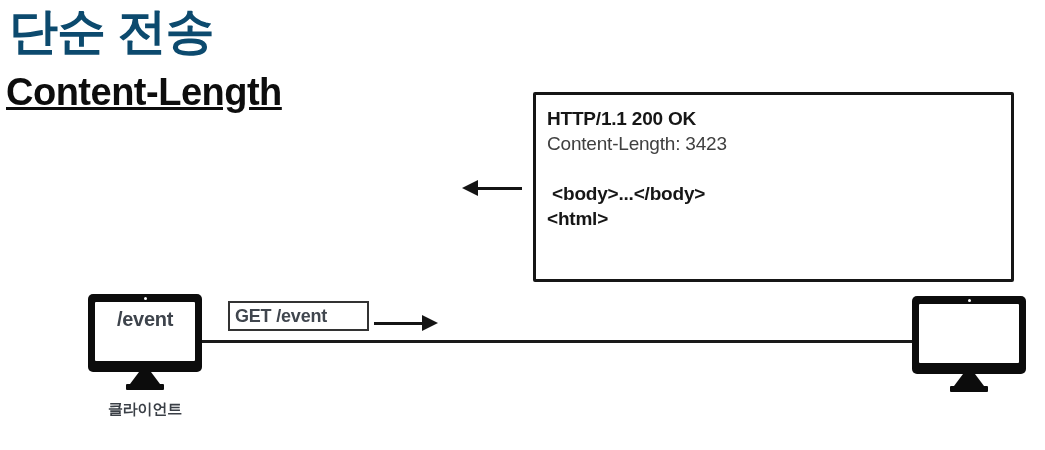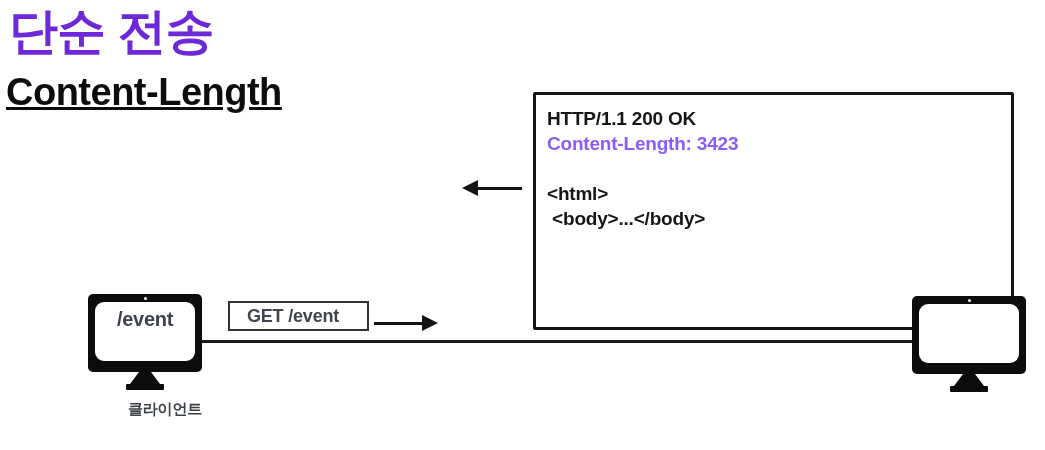--- a/index.html
+++ b/index.html
@@ -10,43 +10,43 @@
     background:#ffffff;
     overflow:hidden;
     font-family:"Liberation Sans", sans-serif;
     color:#111;
   }
 
   
   .title {
     position:absolute; left:9px; top:2px;
     font-size:49px; font-weight:800; letter-spacing:-1px;
-    color:#6d28d9; line-height:1.2;
+    color:#0c4a6e; line-height:1.2;
   }
   .subtitle {
     position:absolute; left:6px; top:71px;
     font-size:38px; font-weight:800; letter-spacing:-0.5px;
     color:#0d0d0d;
     text-decoration:underline;
   }
 
   
   .resp-box {
     position:absolute; left:533px; top:92px;
-    width:481px; height:238px;
+    width:481px; height:190px;
     border:3px solid #161616; border-radius:2px;
     padding:11px 10px 8px 11px;
     font-size:19px; line-height:25px; letter-spacing:-0.2px;
     font-weight:600; color:#1c1c1c;
     background:#fff;
   }
   .resp-line { white-space:pre; }
   .resp-line.status { color:#161616; font-weight:700; }
   .resp-line.ctype  { color:#2d2d2d; font-weight:600; }
-  .resp-line.clen   { color:#8b5cf6; font-weight:700; }
+  .resp-line.clen   { color:#404040; font-weight:400; }
   .resp-line.blank  { height:25px; }
   .resp-line.body   { color:#161616; font-weight:700; }
 
   
   .arrow { position:absolute; height:16px; }
   .arrow .shaft {
     position:absolute; top:6.5px; height:3px; background:#141414;
   }
   .arrow .head-left {
     position:absolute; left:0; top:0;
@@ -70,76 +70,76 @@
     position:absolute; left:201px; top:340px;
     width:713px; height:3px; background:#1a1a1a;
   }
 
   
   .req-box {
     position:absolute; left:228px; top:301px;
     width:141px; height:30px;
     border:2px solid #333; background:#fff;
     font-size:18px; font-weight:800; color:#40464e;
-    line-height:26px; padding-left:17px; letter-spacing:-0.2px;
+    line-height:26px; padding-left:5px; letter-spacing:-0.2px;
   }
 
   
   .monitor { position:absolute; width:114px; }
   .monitor .frame {
     position:relative; width:114px; height:78px;
     background:#0c0c0c; border-radius:5px;
   }
   .monitor .camera {
     position:absolute; left:50%; top:3px; margin-left:-1.5px;
     width:3px; height:3px; border-radius:50%; background:#fff;
   }
   .monitor .screen {
     position:absolute; left:7px; right:7px; top:8px; bottom:11px;
-    background:#fff; border-radius:9px;
+    background:#fff; border-radius:1px;
     text-align:center;
   }
   .monitor .screen-label {
     display:inline-block; margin-top:6px;
     font-size:20px; font-weight:700; color:#3e444c; letter-spacing:-0.3px;
   }
   .monitor .stand {
     position:relative; margin:0 auto;
     width:30px; height:12px; background:#0c0c0c;
     clip-path:polygon(30% 0%, 70% 0%, 100% 100%, 0% 100%);
   }
   .monitor .base {
     position:relative; margin:0 auto;
     width:38px; height:6px; background:#0c0c0c; border-radius:1px;
   }
   .monitor-client { left:88px; top:294px; }
   .monitor-server { left:912px; top:296px; }
 
   
   .caption {
-    position:absolute; width:114px; text-align:right;
+    position:absolute; width:114px; text-align:center;
     font-size:15px; font-weight:700; color:#3a3f46; letter-spacing:-0.2px;
   }
   .caption-client { left:88px; top:400px; }
   .caption-server { left:912px; top:419px; }
 </style>
 </head>
 <body>
 
 <div class="slide">
 
   <div class="title">단순 전송</div>
   <div class="subtitle">Content-Length</div>
 
   <div class="resp-box">
     <div class="resp-line status">HTTP/1.1 200 OK</div>
     <div class="resp-line clen">Content-Length: 3423</div>
     <div class="resp-line blank"></div>
+    <div class="resp-line body"> &lt;body&gt;...&lt;/body&gt;</div>
     <div class="resp-line body">&lt;html&gt;</div>
-    <div class="resp-line body"> &lt;body&gt;...&lt;/body&gt;</div>
   </div>
 
   <div class="arrow arrow-response">
     <span class="head-left"></span>
     <span class="shaft"></span>
   </div>
 
   <div class="connector"></div>
 
   <div class="req-box">GET /event</div>

